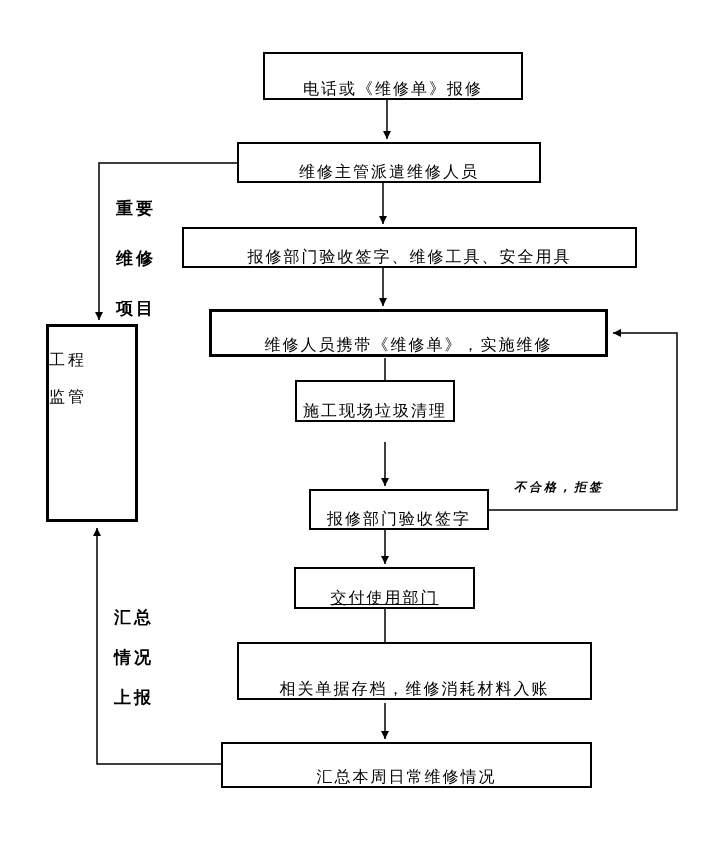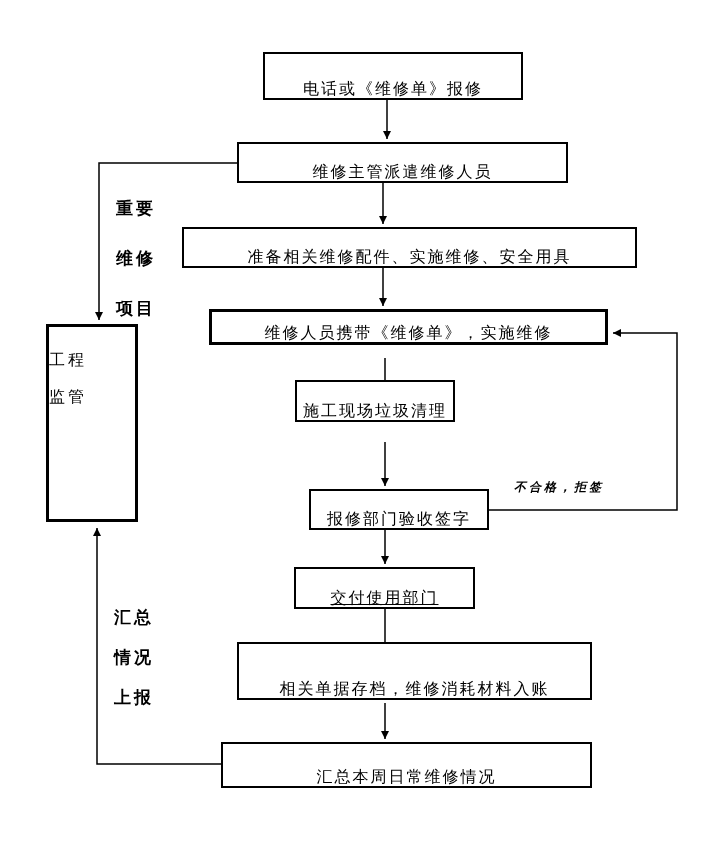--- a/index.html
+++ b/index.html
@@ -84,29 +84,29 @@
     <line x1="385" y1="703" x2="385" y2="739" stroke="#000000" stroke-width="1.5" marker-end="url(#arrow)"></line>
     <path d="M237,163 L99,163 L99,320" fill="none" stroke="#000000" stroke-width="1.5" marker-end="url(#arrow)"></path>
     <path d="M221,764 L97,764 L97,528" fill="none" stroke="#000000" stroke-width="1.5" marker-end="url(#arrow)"></path>
     <path d="M475,510 L677,510 L677,333 L613,333" fill="none" stroke="#000000" stroke-width="1.5" marker-end="url(#arrow)"></path>
   </svg>
 
   <div class="node" style="left:263px; top:52px; width:260px; height:48px;">
     <span>电话或《维修单》报修</span>
   </div>
 
-  <div class="node" style="left:237px; top:142px; width:331px; height:41px;">
+  <div class="node" style="left:237px; top:142px; width:304px; height:41px;">
     <span>维修主管派遣维修人员</span>
   </div>
 
   <div class="node" style="left:182px; top:227px; width:455px; height:41px;">
-    <span>准备相关维修配件、实施维修、安全用具</span>
+    <span>报修部门验收签字、维修工具、安全用具</span>
   </div>
 
-  <div class="node thick" style="left:209px; top:309px; width:399px; height:36px;">
+  <div class="node thick" style="left:209px; top:309px; width:399px; height:48px;">
     <span>维修人员携带《维修单》，实施维修</span>
   </div>
 
   <div class="node" style="left:295px; top:380px; width:160px; height:42px;">
     <span>施工现场垃圾清理</span>
   </div>
 
   <div class="node" style="left:309px; top:489px; width:180px; height:41px;">
     <span>报修部门验收签字</span>
   </div>

